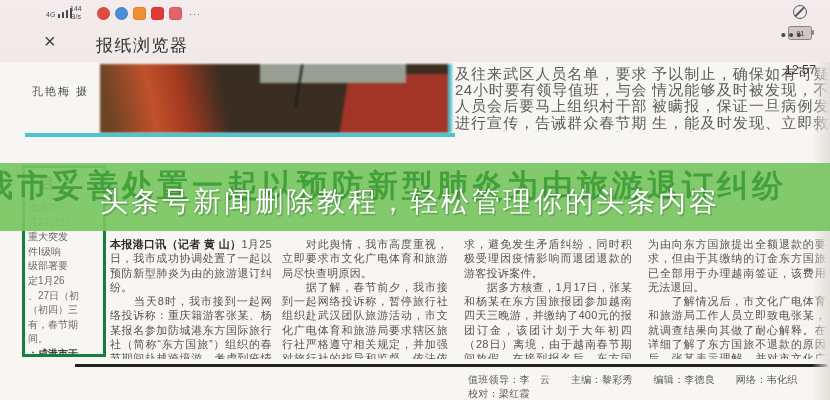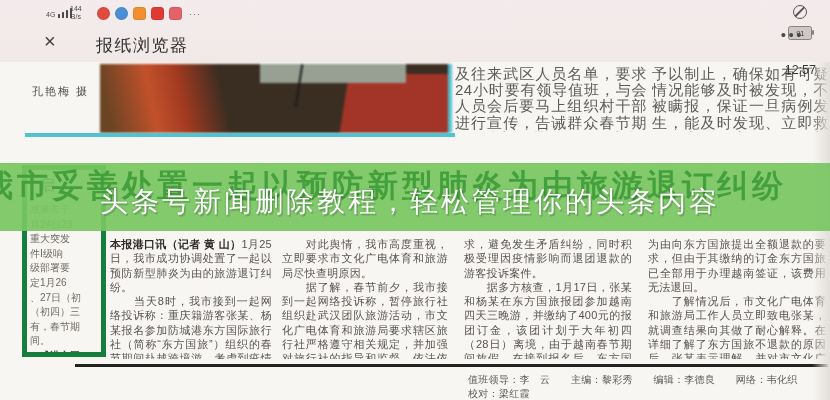--- a/index.html
+++ b/index.html
@@ -46,21 +46,21 @@
   .teal-line{position:absolute;left:25px;top:133px;width:430px;height:3.5px;background:#4fc3cf;z-index:1;}
   .photo-credit{position:absolute;left:32px;top:84px;font-size:11px;color:#4f4f4f;letter-spacing:2px;z-index:1;}
 
   .topcol{position:absolute;top:66px;height:66px;overflow:hidden;font-size:15px;line-height:16.2px;
     color:#5c5c5c;text-align:justify;letter-spacing:.4px;z-index:1;}
   #topcolA{left:455px;width:192px;}
   #topcolB{left:652px;width:177px;}
 
   
   .notice-box{position:absolute;left:22px;top:165px;width:84px;height:192px;
-    border:5px solid #15803d;z-index:1;box-sizing:border-box;overflow:hidden;}
+    border:3px solid #15803d;z-index:1;box-sizing:border-box;overflow:hidden;}
   .notice-big{font-size:15px;font-weight:700;color:#3e4a3e;margin:6px 0 8px 13px;letter-spacing:2px;}
   .notice-line{font-size:10px;line-height:14.6px;color:#6e6a64;padding-left:3px;white-space:nowrap;}
   .notice-line.bold{font-weight:700;color:#3c3c3c;}
 
   
   .band{position:absolute;left:0;top:163px;width:830px;height:68px;
     background:rgba(122,198,99,.93);overflow:hidden;z-index:6;}
   .band .behind-headline{position:absolute;left:-18px;top:2px;white-space:nowrap;
     font-size:31px;font-weight:700;letter-spacing:4px;color:#3e9c38;opacity:.9;filter:blur(.4px);}
   .band .overlay-title{position:absolute;left:100px;top:20px;white-space:nowrap;

